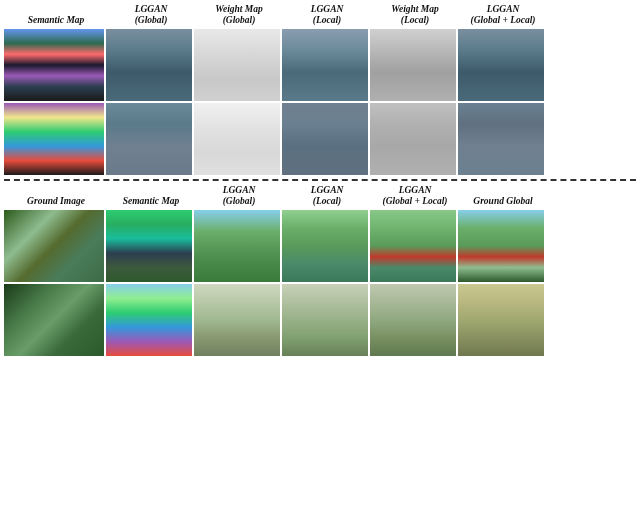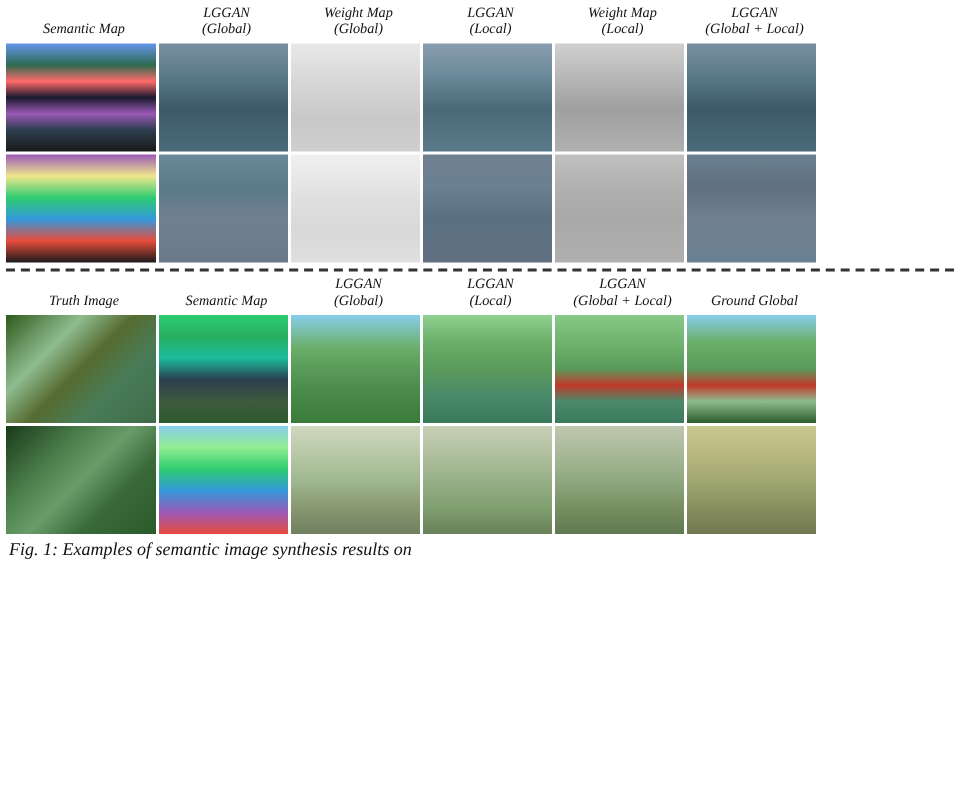--- a/index.html
+++ b/index.html
@@ -26,20 +26,21 @@
       margin-bottom: 2px;
       padding-left: 2px;
     }
 
     .col-header {
       font-size: 9.5px;
       text-align: center;
       font-style: italic;
       color: #111;
       line-height: 1.2;
+      font-weight: bold;
     }
 
     .top-images-section {
       display: flex;
       flex-direction: row;
       gap: 2px;
     }
 
     .top-col {
       display: flex;
@@ -210,21 +211,21 @@
 
     <div class="top-col">
       <div class="image-cell img-lggan-global-local-1" style="width:86px; height:72px;"></div>
       <div class="image-cell img-lggan-global-local-2" style="width:86px; height:72px;"></div>
     </div>
   </div>
 
   <div class="dashed-divider"></div>
 
   <div class="bottom-header-row">
-    <div class="col-header" style="width:100px;">Truth Image</div>
+    <div class="col-header" style="width:100px;">Ground Image</div>
     <div class="col-header" style="width:86px; margin-left:2px;">Semantic Map</div>
     <div class="col-header" style="width:86px; margin-left:2px;">LGGAN<br>(Global)</div>
     <div class="col-header" style="width:86px; margin-left:2px;">LGGAN<br>(Local)</div>
     <div class="col-header" style="width:86px; margin-left:2px;">LGGAN<br>(Global + Local)</div>
     <div class="col-header" style="width:86px; margin-left:2px;">Ground Global</div>
   </div>
 
   <div class="bottom-images-section">
 
     <div class="top-col">
@@ -251,15 +252,14 @@
       <div class="image-cell img-lggan-gl-bot-1" style="width:86px; height:72px;"></div>
       <div class="image-cell img-lggan-gl-bot-2" style="width:86px; height:72px;"></div>
     </div>
 
     <div class="top-col">
       <div class="image-cell img-gt-bot-1" style="width:86px; height:72px;"></div>
       <div class="image-cell img-gt-bot-2" style="width:86px; height:72px;"></div>
     </div>
   </div>
 
-  <div class="caption">Fig. 1: Examples of semantic image synthesis results on</div>
 
 </div>
 
 </body></html>

